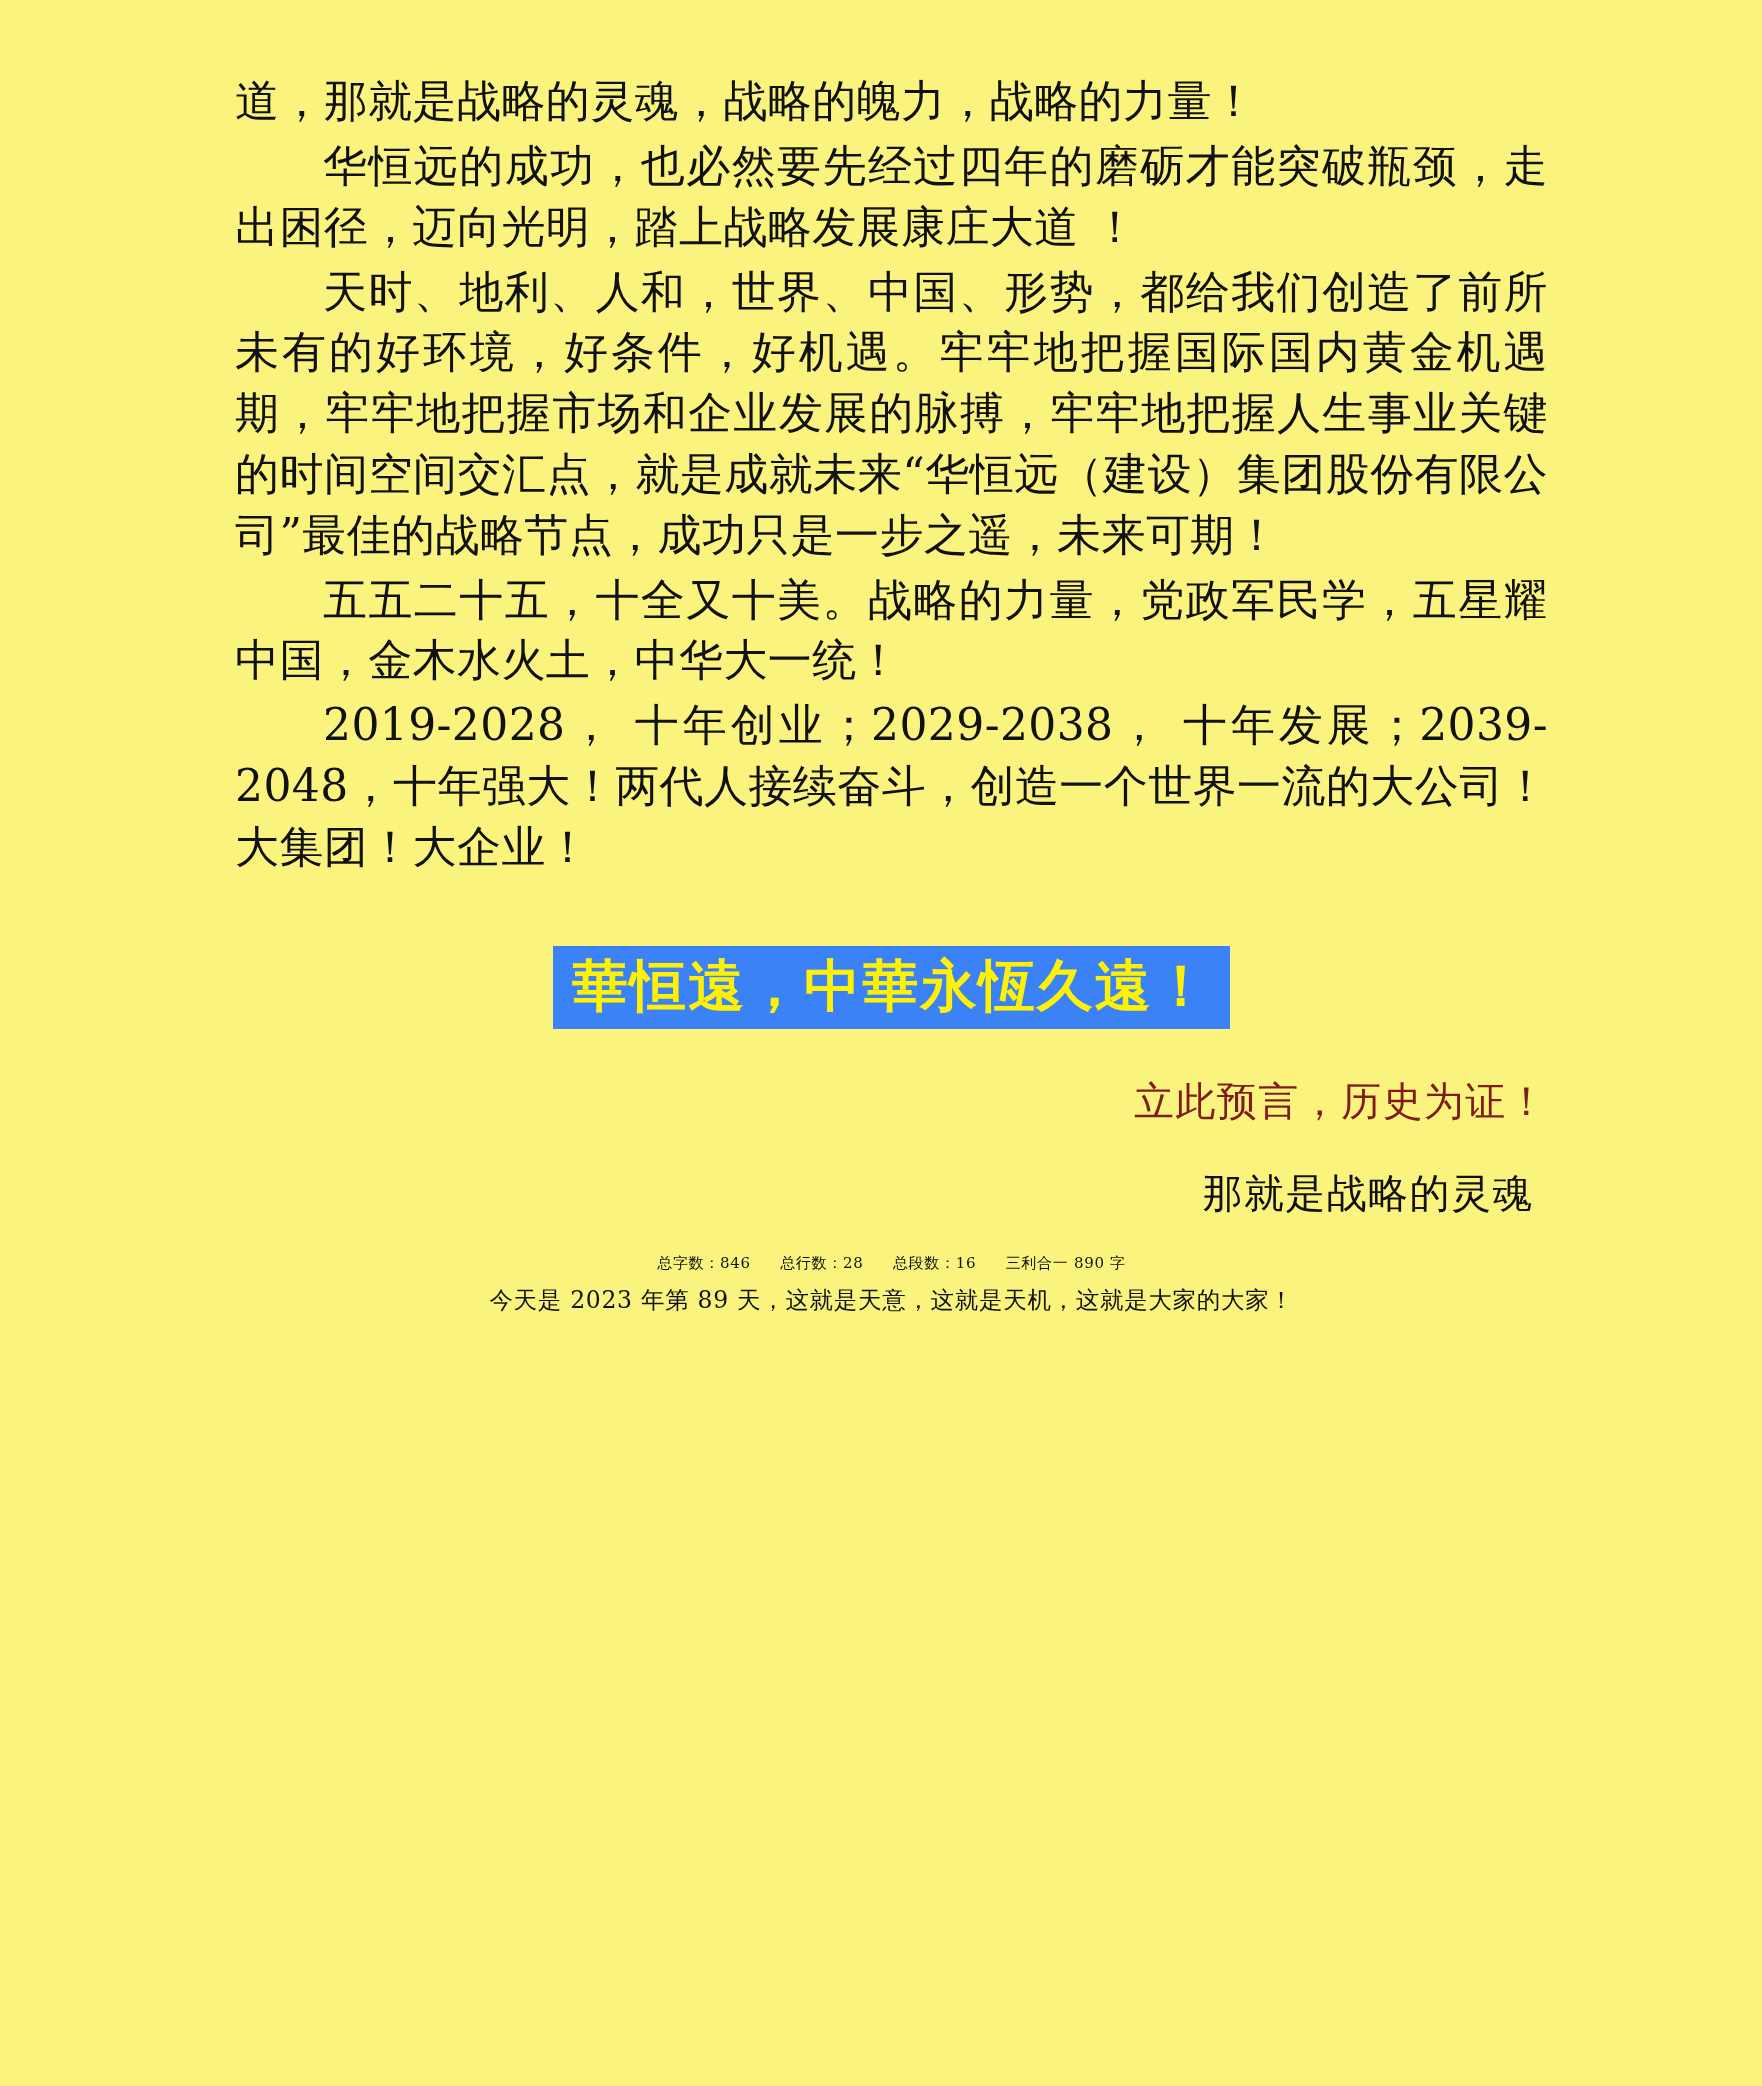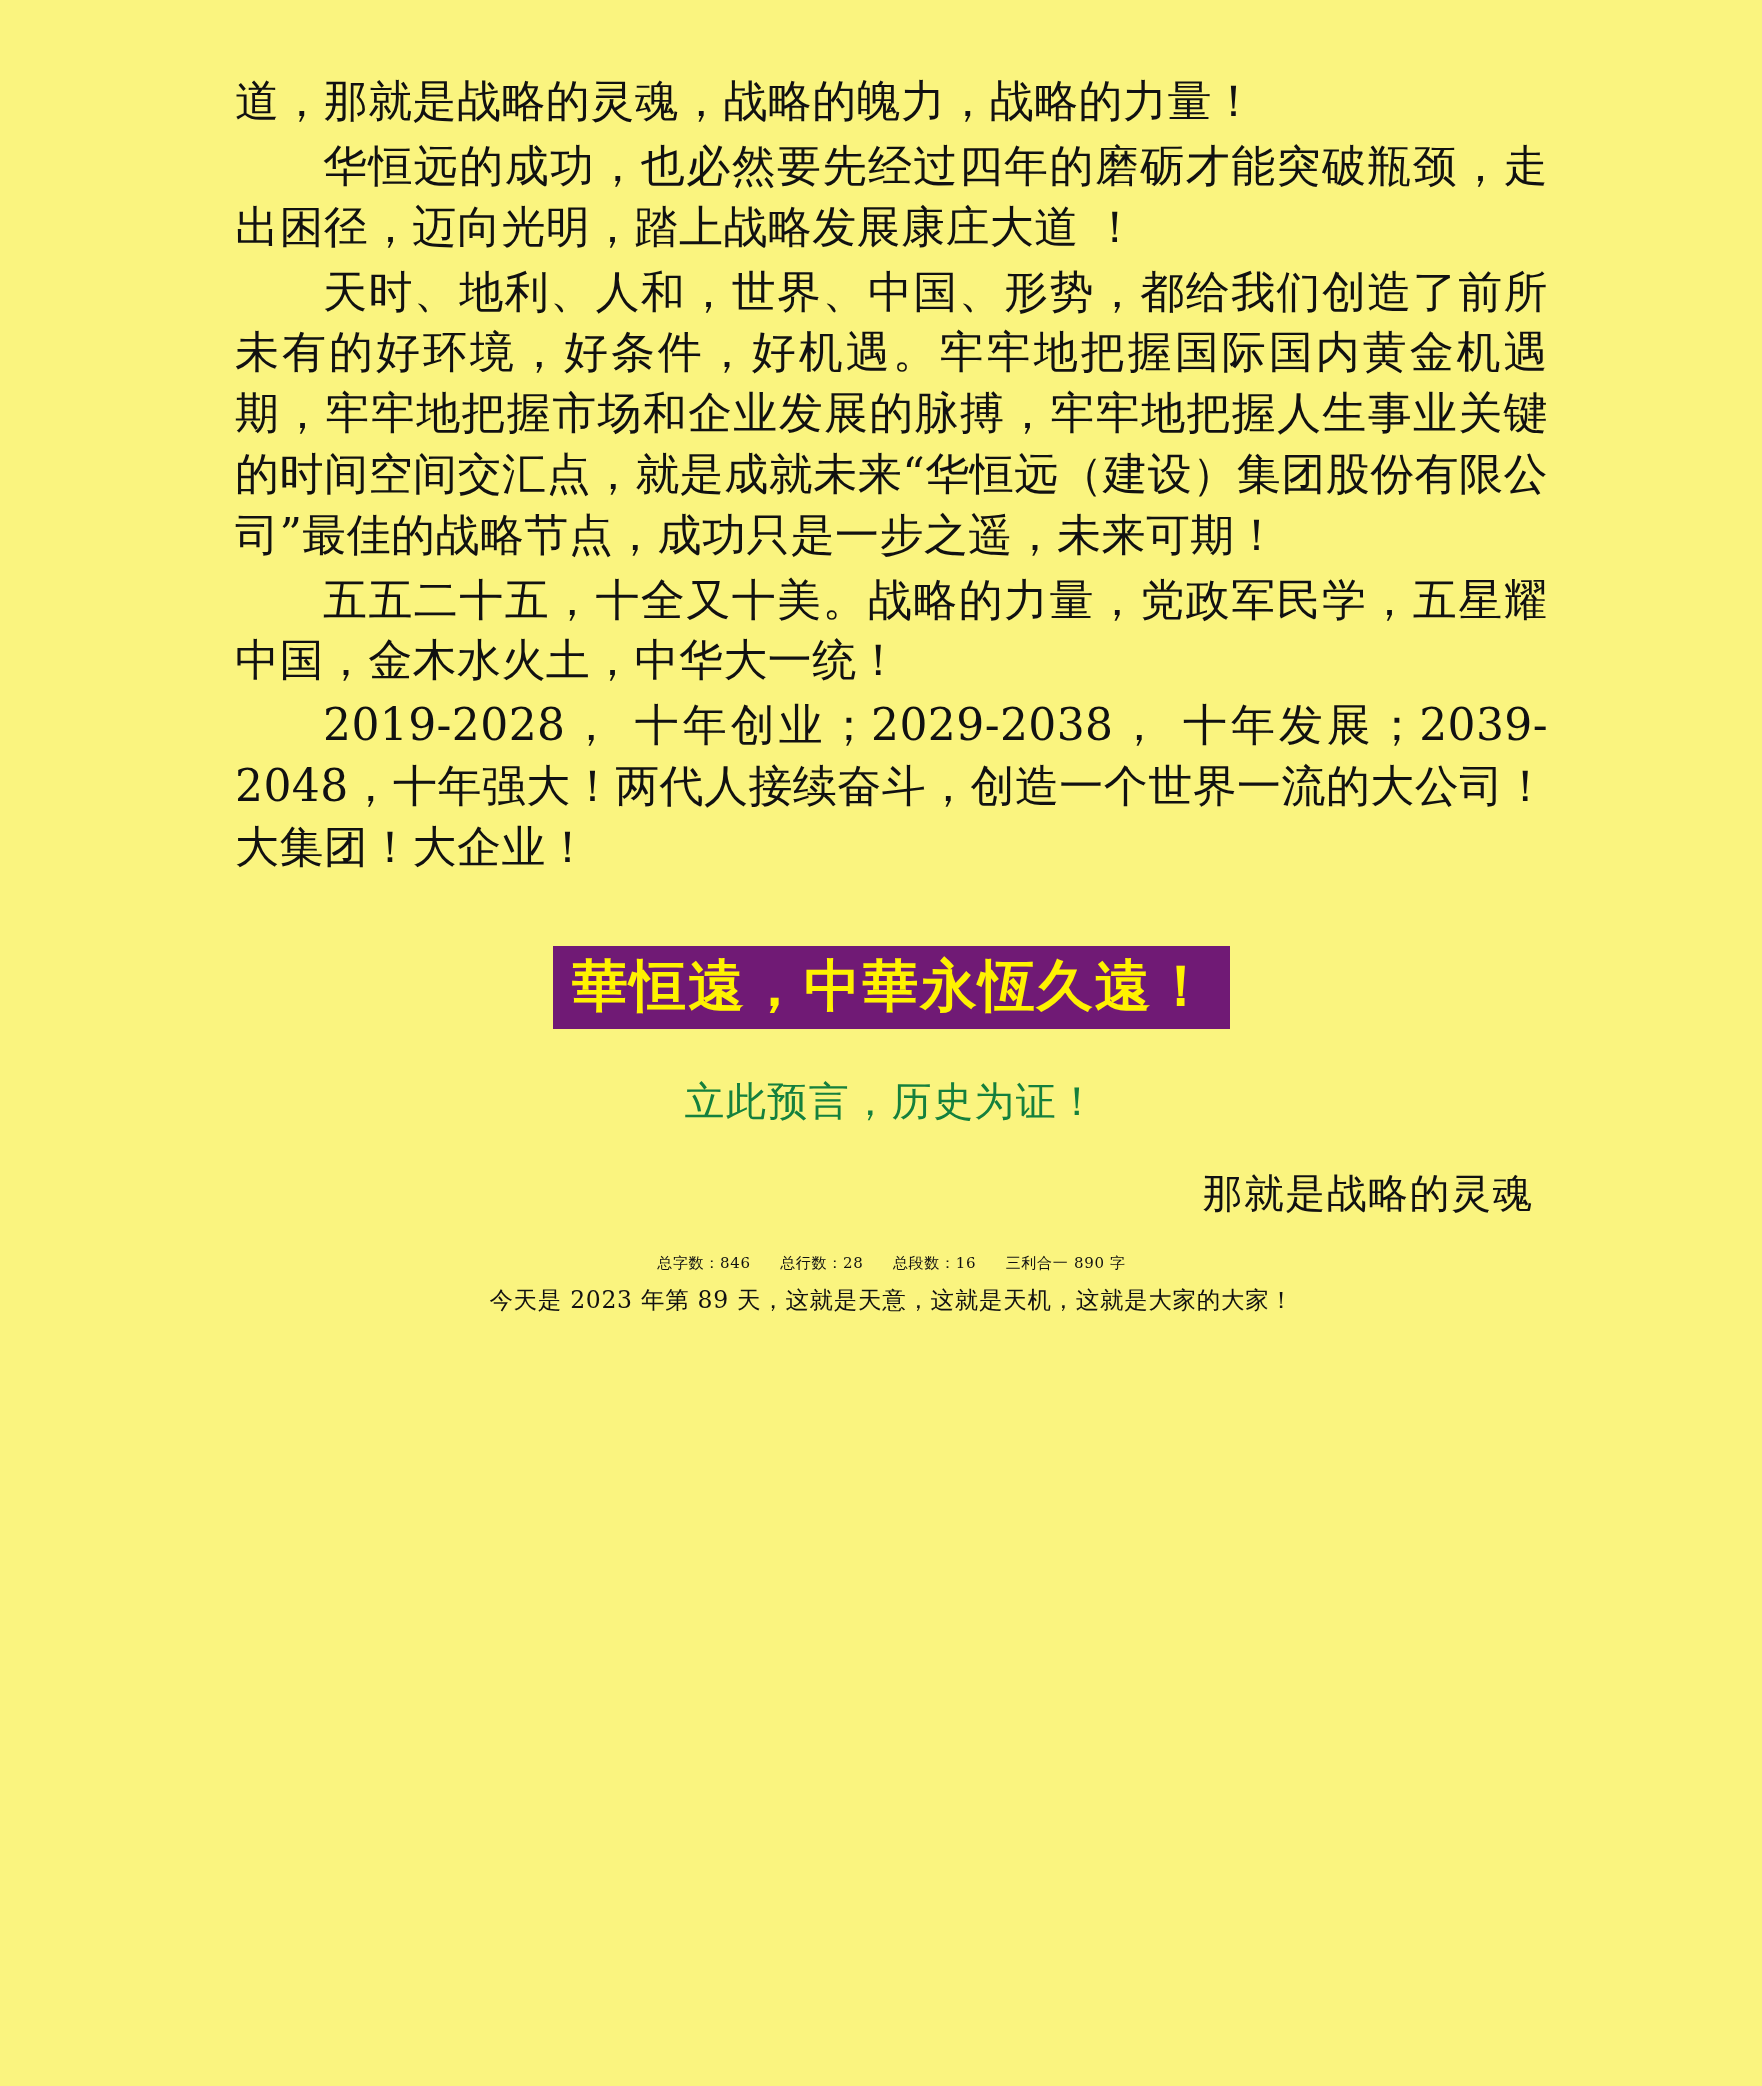--- a/index.html
+++ b/index.html
@@ -37,36 +37,36 @@
   }
   .indent {
     text-indent: 2em;
   }
   .banner-wrap {
     margin-top: 68px;
     text-align: center;
   }
   .banner {
     display: inline-block;
-    background: #701a75;
+    background: #3b82f6;
     color: #FFF200;
     font-family: "DejaVu Serif", "Liberation Serif", serif;
     font-weight: bold;
     font-size: 56px;
     line-height: 1.28;
     letter-spacing: 2.1px;
     padding: 4.3px 18.5px 7.1px 18.5px;
     margin-bottom: 11.4px;
     white-space: nowrap;
   }
   .oath {
-    text-align: center;
+    text-align: right;
     font-family: Liberation Mono, monospace;
     font-size: 40px;
-    color: #15803d;
+    color: #7f1d1d;
     margin-top: 34px;
     letter-spacing: 1.4px;
   }
   .signature {
     text-align: right;
     font-family: "DejaVu Serif", "Liberation Serif", serif;
     font-size: 40px;
     color: #111;
     margin-top: 37px;
     padding-right: 14.3px;

